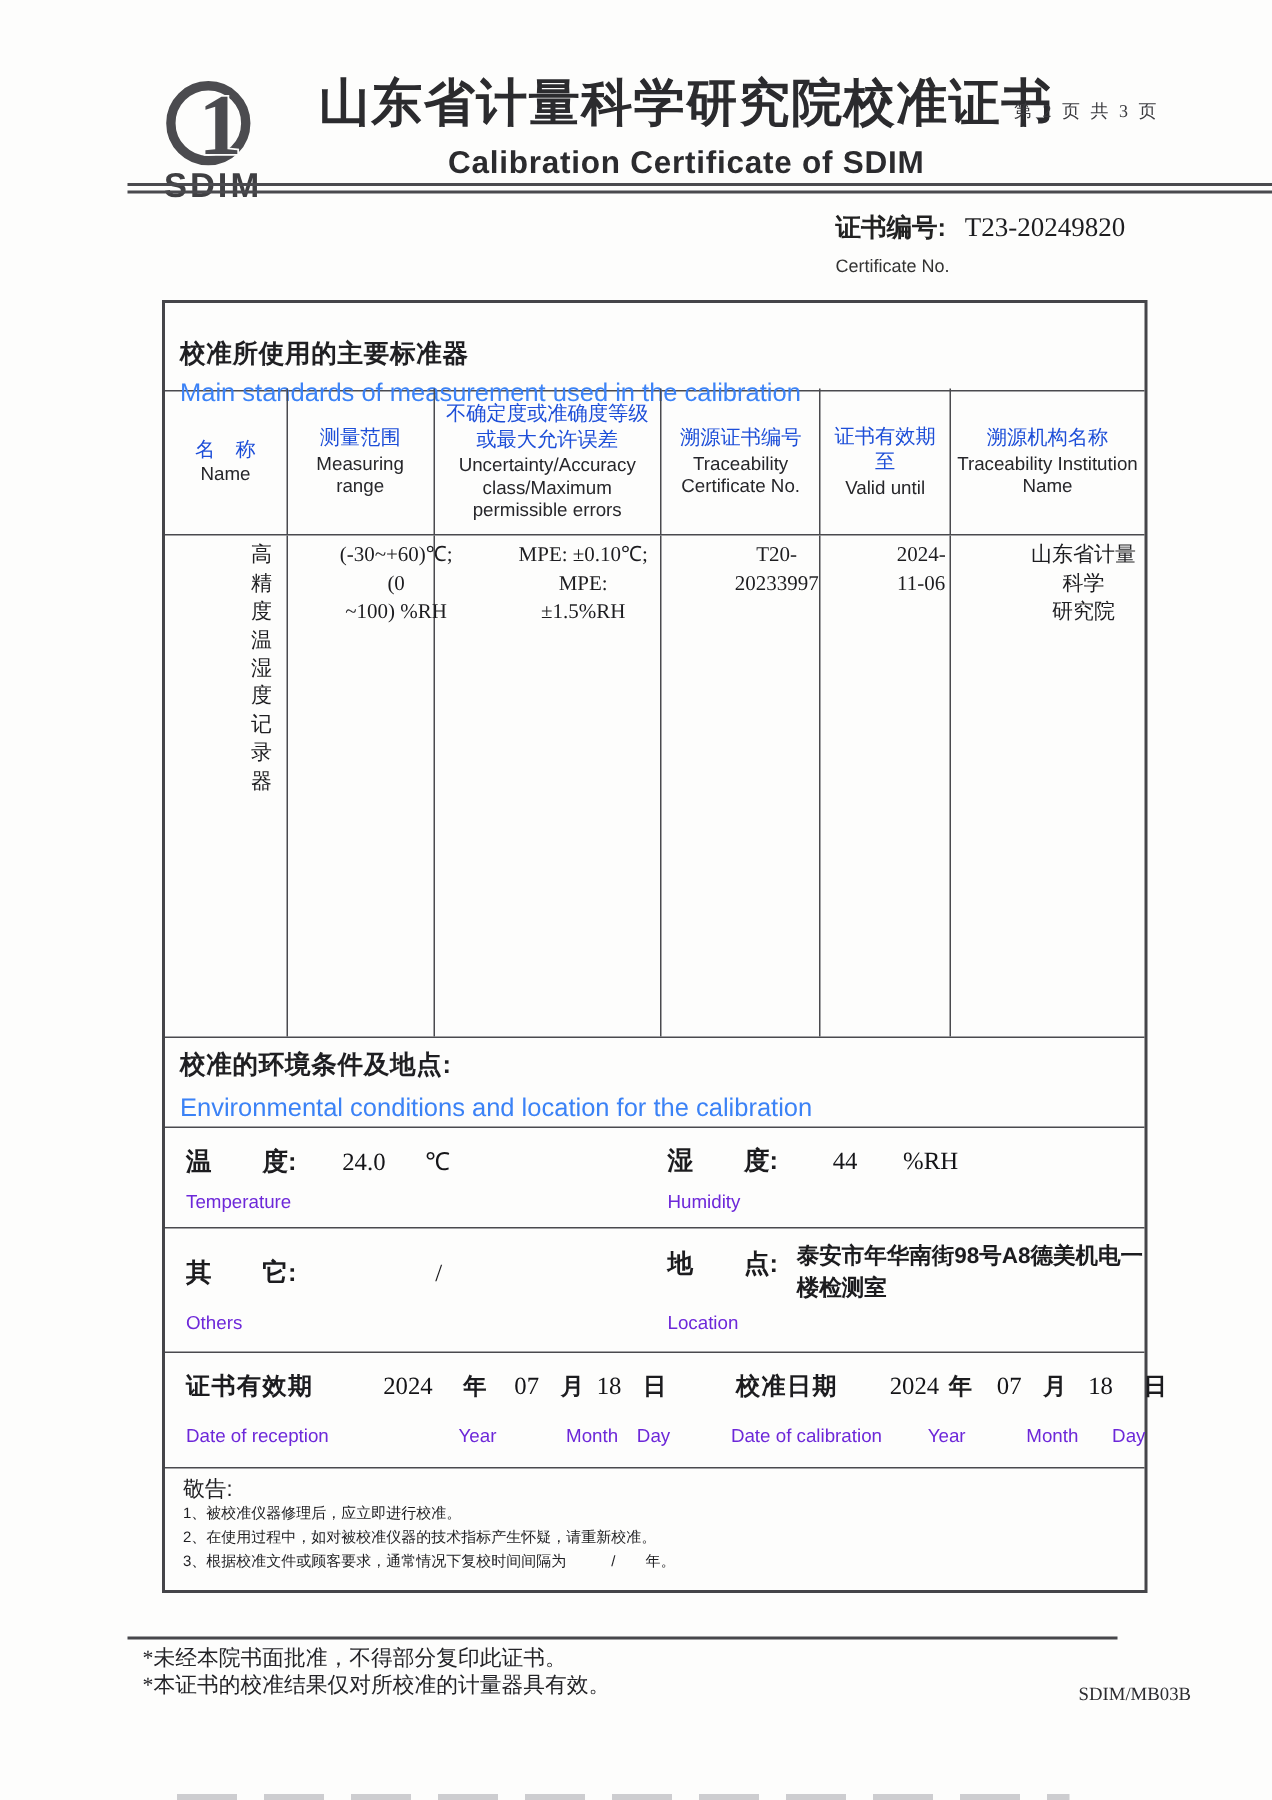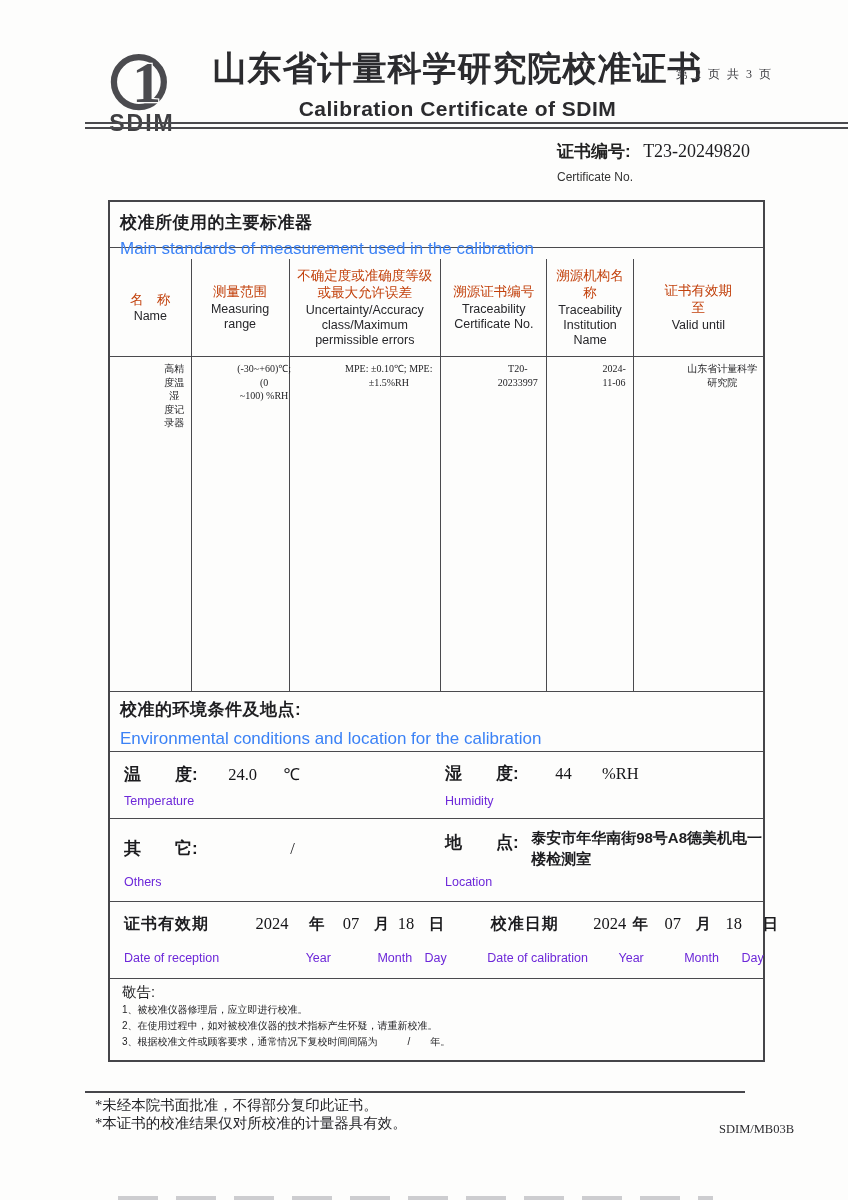--- a/index.html
+++ b/index.html
@@ -26,23 +26,23 @@
   .cert-en { font-size:12px; color:#333; margin-top:7px; }
   
   .frame { position:absolute; left:108px; top:200px; width:657px; height:862px; border:2px solid #454549; }
   .frow { position:absolute; left:0; width:100%; border-bottom:1.5px solid #4a4a4e; }
   .r-section { padding:6px 10px 0 10px; }
   .sec-cn { font-size:17px; font-weight:600; color:#1f1f22; letter-spacing:.5px; }
   .sec-en { font-size:17px; color:#3b82f6; margin-top:5px; }
   .cols { display:grid; grid-template-columns:12.5% 15% 23.2% 16.3% 13.2% 19.8%; height:100%; }
   .cell { border-right:1.5px solid #4a4a4e; display:flex; flex-direction:column; align-items:center; justify-content:center; text-align:center; padding:2px 3px; }
   .cell:last-child { border-right:none; }
-  .cell .cn { font-size:13.5px; color:#c2410c; line-height:1.3; white-space:pre-line; }
+  .cell .cn { font-size:13.5px; color:#1d4ed8; line-height:1.3; white-space:pre-line; }
   .cell .en { font-size:12.5px; color:#26262a; line-height:1.22; margin-top:1px; }
-  .cell-data { justify-content:flex-start; padding-top:5px; font-family:"Liberation Serif", serif; font-size:10px; line-height:1.35; color:#1d1d20; white-space:pre-line;margin-left:48px; }
+  .cell-data { justify-content:flex-start; padding-top:5px; font-family:"Liberation Serif", serif; font-size:14px; line-height:1.35; color:#1d1d20; white-space:pre-line;margin-left:48px; }
   
   .pair-line { position:absolute; white-space:nowrap; }
   .lab { font-size:17px; font-weight:600; color:#1c1c1f; }
   .val { font-family:"Liberation Serif", serif; font-size:16.5px; color:#151518; }
   .sub-en { font-size:12.5px; color:#6d28d9; }
   .loc-val { display:inline-block; width:238px; white-space:normal; vertical-align:top; font-size:15px; font-weight:600; line-height:1.4; font-family:"Liberation Sans",sans-serif; color:#1c1c1f; }
   
   .d-lab { font-size:16px; font-weight:600; color:#1c1c1f; letter-spacing:1px; }
   .d-num { font-family:"Liberation Serif", serif; font-size:16.5px; color:#141417; }
   .d-unit { font-size:15.5px; font-weight:600; color:#1c1c1f; }
@@ -80,21 +80,21 @@
   <div class="cert-block">
     <div class="cert-line">
       <span class="cert-label">证书编号:</span>
       <span class="cert-value">T23-20249820</span>
     </div>
     <div class="cert-en">Certificate No.</div>
   </div>
 
   <div class="frame">
 
-    <div class="frow r-section" style="top:3px; height:43px;">
+    <div class="frow r-section" style="top:16px; height:43px;">
       <div class="sec-cn">校准所使用的主要标准器</div>
       <div class="sec-en">Main standards of measurement used in the calibration</div>
     </div>
 
     <div class="frow" style="top:57px; height:98px;">
       <div class="cols">
         <div class="cell">
           <div class="cn">名　称</div>
           <div class="en">Name</div>
         </div>
@@ -102,29 +102,29 @@
           <div class="cn">测量范围</div>
           <div class="en">Measuring range</div>
         </div>
         <div class="cell">
           <div class="cn">不确定度或准确度等级或最大允许误差</div>
           <div class="en">Uncertainty/Accuracy class/Maximum permissible errors</div>
         </div>
         <div class="cell">
           <div class="cn">溯源证书编号</div>
           <div class="en">Traceability Certificate No.</div>
-        </div>
-        <div class="cell">
-          <div class="cn">溯源机构名称</div>
-          <div class="en">Traceability Institution Name</div>
         </div>
         <div class="cell">
           <div class="cn">证书有效期
 至</div>
           <div class="en">Valid until</div>
+        </div>
+        <div class="cell">
+          <div class="cn">溯源机构名称</div>
+          <div class="en">Traceability Institution Name</div>
         </div>
       </div>
     </div>
 
     <div class="frow" style="top:155px; height:335px;">
       <div class="cols">
         <div class="cell cell-data">高精度温湿
 度记录器</div>
         <div class="cell cell-data">(-30~+60)℃; (0
 ~100) %RH</div>

